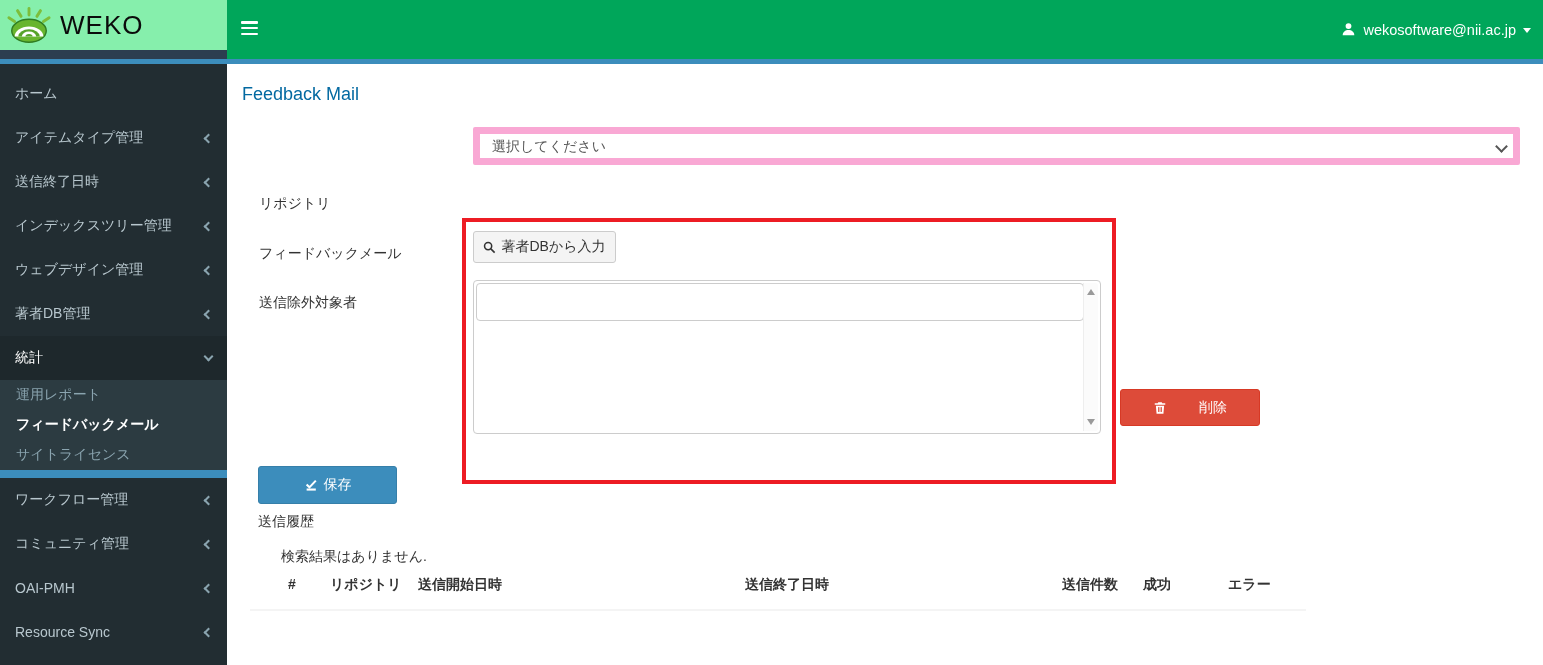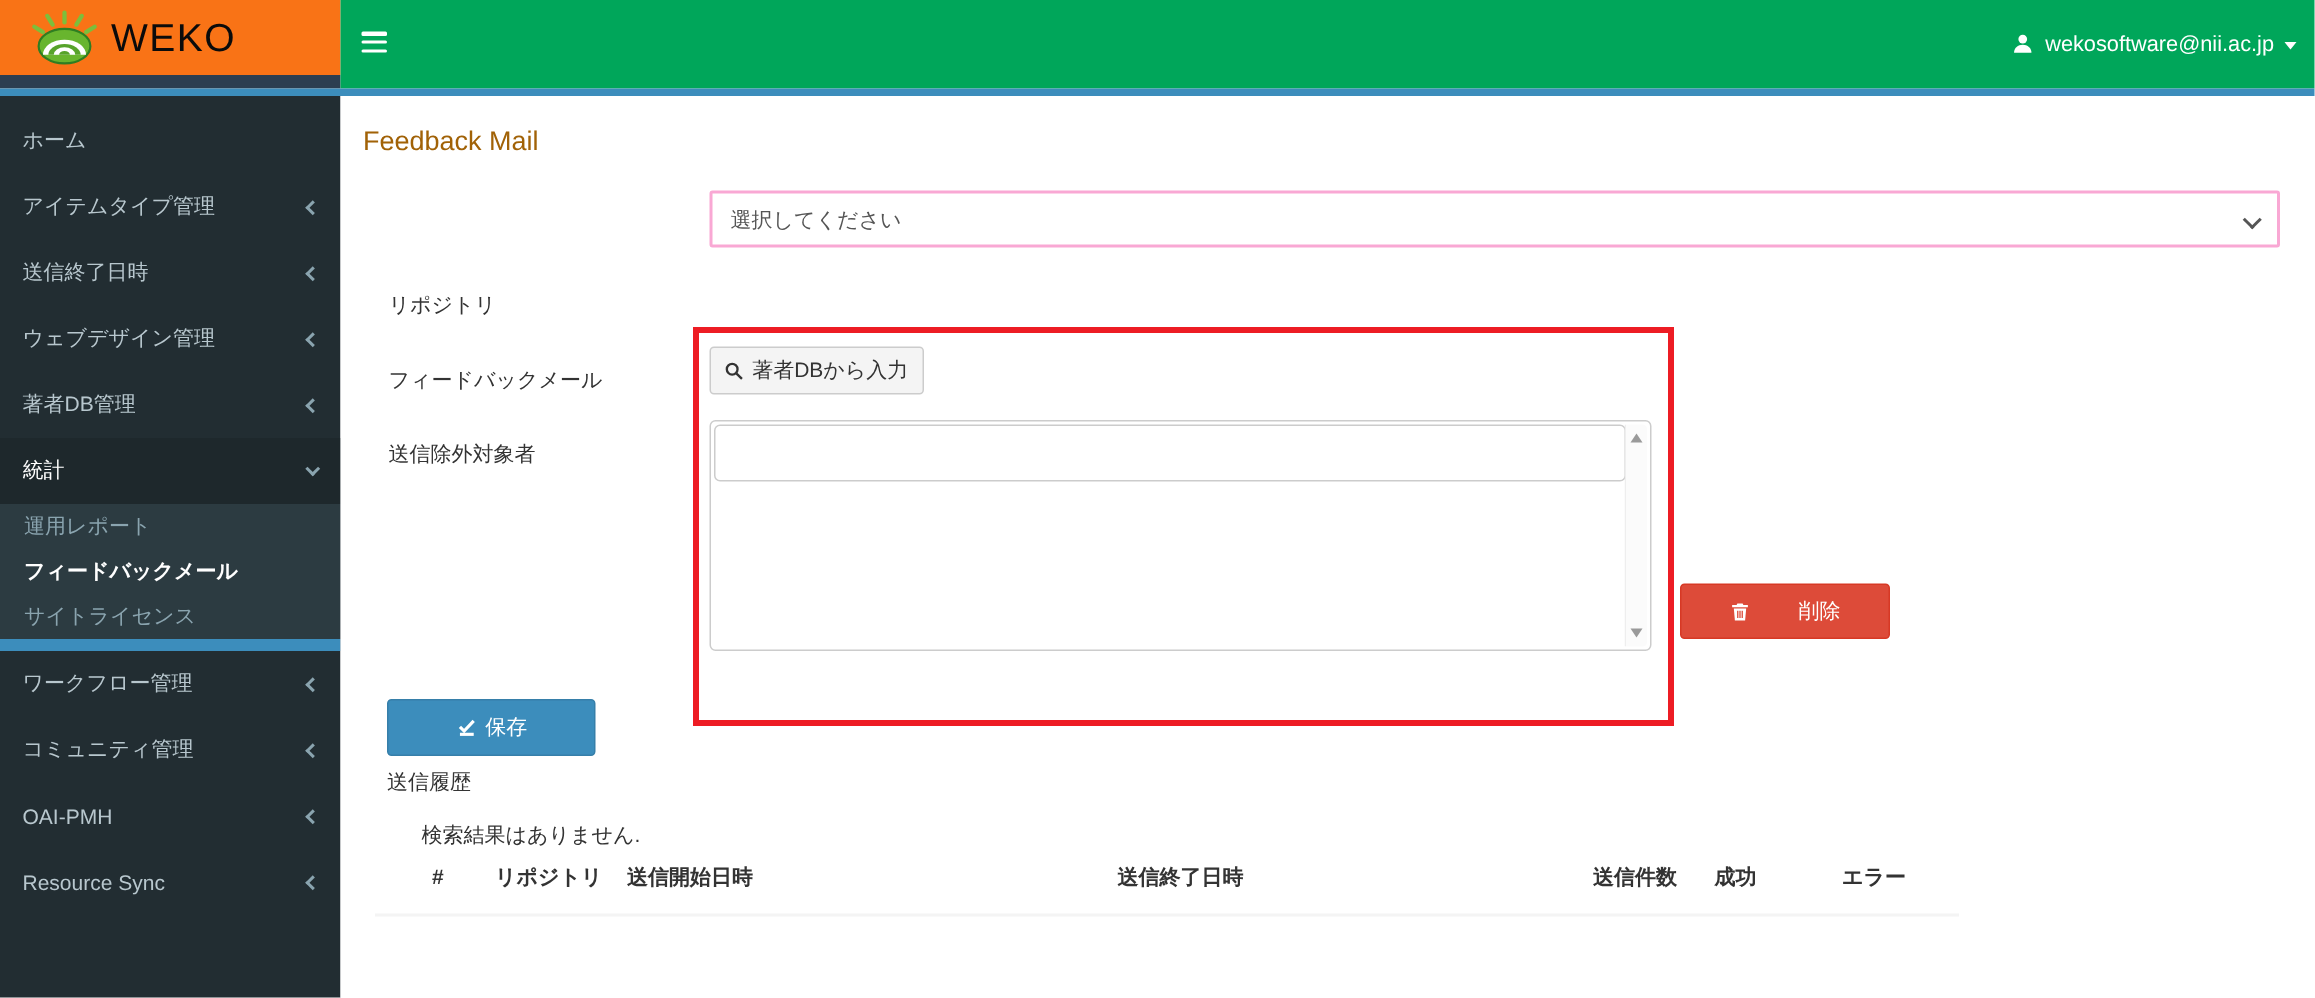--- a/index.html
+++ b/index.html
@@ -1,21 +1,21 @@
 <!DOCTYPE html>
 <html><head>
 <meta charset="utf-8">
 <style>
   * { margin:0; padding:0; box-sizing:border-box; }
   html,body { width:1543px; height:665px; overflow:hidden;
     font-family:"Liberation Sans","DejaVu Sans",sans-serif; background:#fff; }
 
   
   #logo { position:absolute; left:0; top:0; width:227px; height:50px;
-    background:#f97316; display:flex; align-items:center; padding-left:20px; gap:8px; cursor:pointer; }
+    background:#86efac; display:flex; align-items:center; padding-left:6px; gap:8px; cursor:pointer; }
   #brand { color:#0b0b0b; font-size:26px; letter-spacing:1px; font-weight:500; }
   #navy-strip { position:absolute; left:0; top:50px; width:227px; height:9px; background:#2c3e50; }
   #navbar { position:absolute; left:227px; top:0; right:0; height:59px; background:#00a65a; }
   #accent-line { position:absolute; left:0; top:59px; width:100%; height:5px; background:#3c8dbc; }
 
   #hamburger { position:absolute; left:14px; top:19px; width:20px; height:18px;
     display:flex; flex-direction:column; justify-content:space-between; padding:2px 0; cursor:pointer; }
   #hamburger span { display:block; height:2.5px; width:17px; background:#fff; border-radius:1px; }
 
   #user-menu { position:absolute; right:12px; top:0; height:59px; display:flex;
@@ -35,23 +35,23 @@
   #submenu { background:#2c3b41; }
   .sub-item { height:30px; display:flex; align-items:center; padding:0 16px;
     color:#8aa4af; cursor:pointer; }
   .sub-item.current { color:#fff; font-weight:bold; }
   #sidebar-blue-bar { height:8px; background:#3c8dbc; }
 
   
   #content { position:absolute; left:227px; top:64px; width:1316px; height:601px; background:#fff; }
   .abs { position:absolute; }
   .form-label { font-size:14px; color:#333; }
-  #page-title { left:15px; top:20px; font-size:18px; color:#a16207; }
-
-  #repo-select { left:246px; top:63px; width:1047px; height:38px; border:2px solid #f9a8d4;
+  #page-title { left:15px; top:20px; font-size:18px; color:#0369a1; }
+
+  #repo-select { left:246px; top:63px; width:1047px; height:38px; border:7px solid #f9a8d4;
     border-radius:2px; font-size:14px; color:#555; padding:0 30px 0 12px;
     appearance:none; -webkit-appearance:none; background:#fff;
     font-family:"Liberation Sans","DejaVu Sans",sans-serif; }
   #repo-caret { left:1270px; top:78px; width:9px; height:9px; border-left:2.5px solid #555;
     border-bottom:2.5px solid #555; transform:rotate(-45deg); pointer-events:none; }
 
   .radio-group { display:flex; align-items:center; gap:6px; font-size:14px; color:#333; }
   .radio-group input { width:15px; height:15px; accent-color:#444; }
 
   #red-box { left:235px; top:154px; width:654px; height:266px;
@@ -133,20 +133,24 @@
   </div>
   <div class="side-item">
     <span class="lbl">アイテムタイプ管理</span>
     <span class="chev left"></span>
   </div>
   <div class="side-item">
     <span class="lbl">送信終了日時</span>
     <span class="chev left"></span>
   </div>
   <div class="side-item">
+    <span class="lbl">インデックスツリー管理</span>
+    <span class="chev left"></span>
+  </div>
+  <div class="side-item">
     <span class="lbl">ウェブデザイン管理</span>
     <span class="chev left"></span>
   </div>
   <div class="side-item">
     <span class="lbl">著者DB管理</span>
     <span class="chev left"></span>
   </div>
   <div class="side-item active">
     <span class="lbl">統計</span>
     <span class="chev down"></span>

